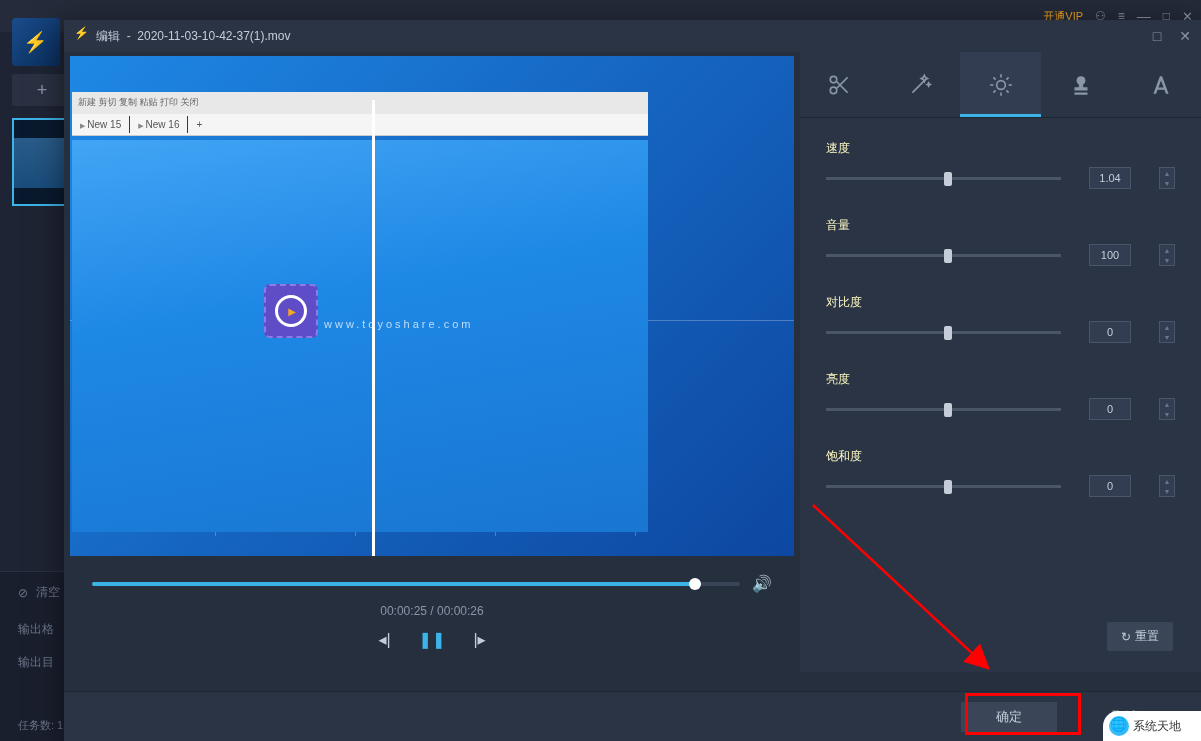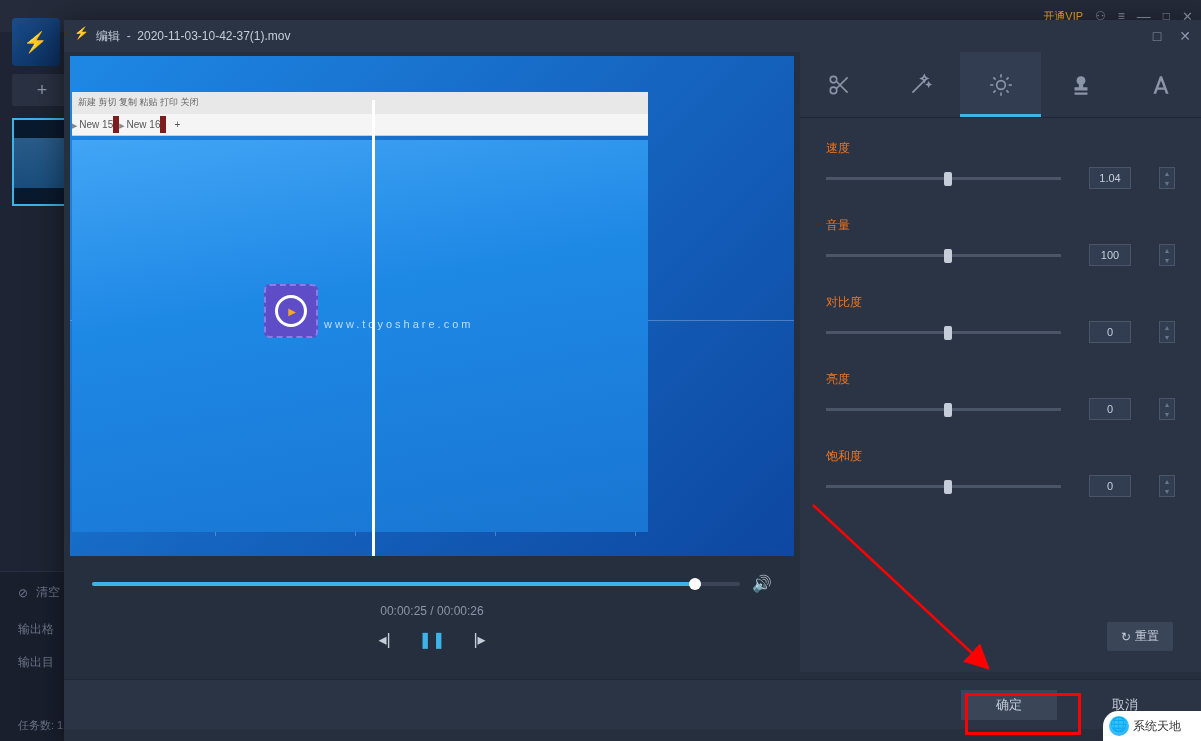--- a/index.html
+++ b/index.html
@@ -26,21 +26,21 @@
 .dialog-titlebar-right span { color: #8b95a8; font-size: 14px; cursor: pointer; }
 
 .dialog-body { display: flex; height: 620px; }
 .preview-pane { width: 736px; padding: 4px 6px; display: flex; flex-direction: column; }
 .preview-video { width: 724px; height: 500px; background: #0a0f1a; position: relative; overflow: hidden; }
 
 .mock-desktop { position: absolute; top: 0; left: 0; width: 100%; height: 100%; background: linear-gradient(135deg, #1e88e5 0%, #1565c0 50%, #0d47a1 100%); }
 .mock-window { position: absolute; top: 8px; left: 2px; width: 576px; height: 88%; margin-top: 28px; }
 .mock-winheader { height: 22px; background: #e8e8e8; font-size: 9px; color: #666; padding: 4px 6px; }
 .mock-wintabs { height: 22px; background: #f5f5f5; display: flex; align-items: center; border-bottom: 1px solid #ccc; font-size: 10px; color: #555; }
-.mock-tab { padding: 3px 0; border-right: 6px solid #7f1d1d; }
+.mock-tab { padding: 3px 8px; border-right: 1px solid #7f1d1d; }
 .mock-tab::before { content: '▶ '; font-size: 7px; color: #888; }
 .mock-redline { height: 3px; background: #e53935; margin-top: 28px; }
 .mock-bluebody { position: absolute; left: 0; top: 48px; width: 100%; height: calc(100% - 48px); background: linear-gradient(170deg, #42a5f5 0%, #1e88e5 40%, #1976d2 100%); }
 .mock-divider { position: absolute; left: 302px; top: 44px; width: 3px; height: 460px; background: #fff; }
 .mock-winlines { position: absolute; left: 0; top: 120px; width: 100%; height: 360px; }
 .mock-winlines::before, .mock-winlines::after { content: ''; position: absolute; background: rgba(255,255,255,0.25); }
 .mock-winlines::before { left: 20%; top: 0; width: 1px; height: 100%; box-shadow: 140px 0 rgba(255,255,255,0.25), 280px 0 rgba(255,255,255,0.25), 420px 0 rgba(255,255,255,0.25); }
 .mock-winlines::after { left: 0; top: 40%; width: 100%; height: 1px; }
 
 .watermark { position: absolute; top: 228px; left: 194px; display: flex; align-items: center; gap: 8px; }
@@ -62,32 +62,32 @@
 
 .settings-pane { flex: 1; background: #2a3445; display: flex; flex-direction: column; }
 .tool-tabs { height: 66px; display: flex; border-bottom: 1px solid #1e2736; }
 .tool-tab { flex: 1; display: flex; align-items: center; justify-content: center; color: #8b95a8; cursor: pointer; position: relative; }
 .tool-tab.active { background: #323d52; }
 .tool-tab.active::after { content: ''; position: absolute; bottom: 0; left: 0; width: 100%; height: 3px; background: #3db4e8; }
 .tool-tab svg { width: 26px; height: 26px; }
 
 .sliders { padding: 22px 26px; flex: 1; }
 .slider-row { margin-bottom: 28px; }
-.slider-label { color: #f97316; font-size: 12px; margin-bottom: 10px; }
+.slider-label { color: #fef9c3; font-size: 12px; margin-bottom: 10px; }
 .slider-control { display: flex; align-items: center; gap: 28px; }
 .slider-track { flex: 1; height: 3px; background: #4a5568; position: relative; cursor: pointer; }
 .slider-thumb { position: absolute; top: -5px; width: 8px; height: 14px; background: #c5cdd8; border-radius: 2px; }
 .slider-value { width: 42px; height: 22px; background: #323d52; border: 1px solid #4a5568; color: #c5cdd8; font-size: 11px; display: flex; align-items: center; justify-content: center; }
 .slider-spinner { width: 16px; height: 22px; background: #323d52; border: 1px solid #4a5568; display: flex; flex-direction: column; }
 .slider-spinner span { flex: 1; color: #6b7588; font-size: 7px; display: flex; align-items: center; justify-content: center; cursor: pointer; }
 
 .reset-btn { position: absolute; right: 28px; bottom: 90px; padding: 6px 14px; background: #3a4558; color: #c5cdd8; font-size: 12px; display: flex; align-items: center; gap: 4px; cursor: pointer; border-radius: 2px; }
 .reset-btn::before { content: '↻'; }
 
-.dialog-footer { position: absolute; bottom: 12px; left: 0; width: 100%; height: 50px; background: #2a3445; border-top: 1px solid #1e2736; display: flex; justify-content: flex-end; align-items: center; padding-right: 28px; gap: 20px; }
+.dialog-footer { position: absolute; bottom: 0; left: 0; width: 100%; height: 50px; background: #2a3445; border-top: 1px solid #1e2736; display: flex; justify-content: flex-end; align-items: center; padding-right: 28px; gap: 20px; }
 .btn { width: 96px; height: 30px; display: flex; align-items: center; justify-content: center; color: #c5cdd8; font-size: 13px; cursor: pointer; }
 .btn-ok { background: #3a4558; }
 .btn-cancel { background: transparent; }
 
 .highlight-box { position: absolute; border: 3px solid #ff0000; pointer-events: none; }
 .highlight-ok { right: 120px; bottom: 6px; width: 116px; height: 42px; }
 .arrow { position: absolute; left: 744px; top: 480px; width: 210px; height: 180px; pointer-events: none; }
 
 .site-logo { position: absolute; right: 0; bottom: 0; width: 98px; height: 30px; background: #fff; border-radius: 15px 0 0 0; display: flex; align-items: center; padding: 2px 6px; gap: 4px; }
 .site-logo-icon { width: 20px; height: 20px; border-radius: 50%; background: linear-gradient(135deg, #4fc3f7, #29b6f6); position: relative; }

